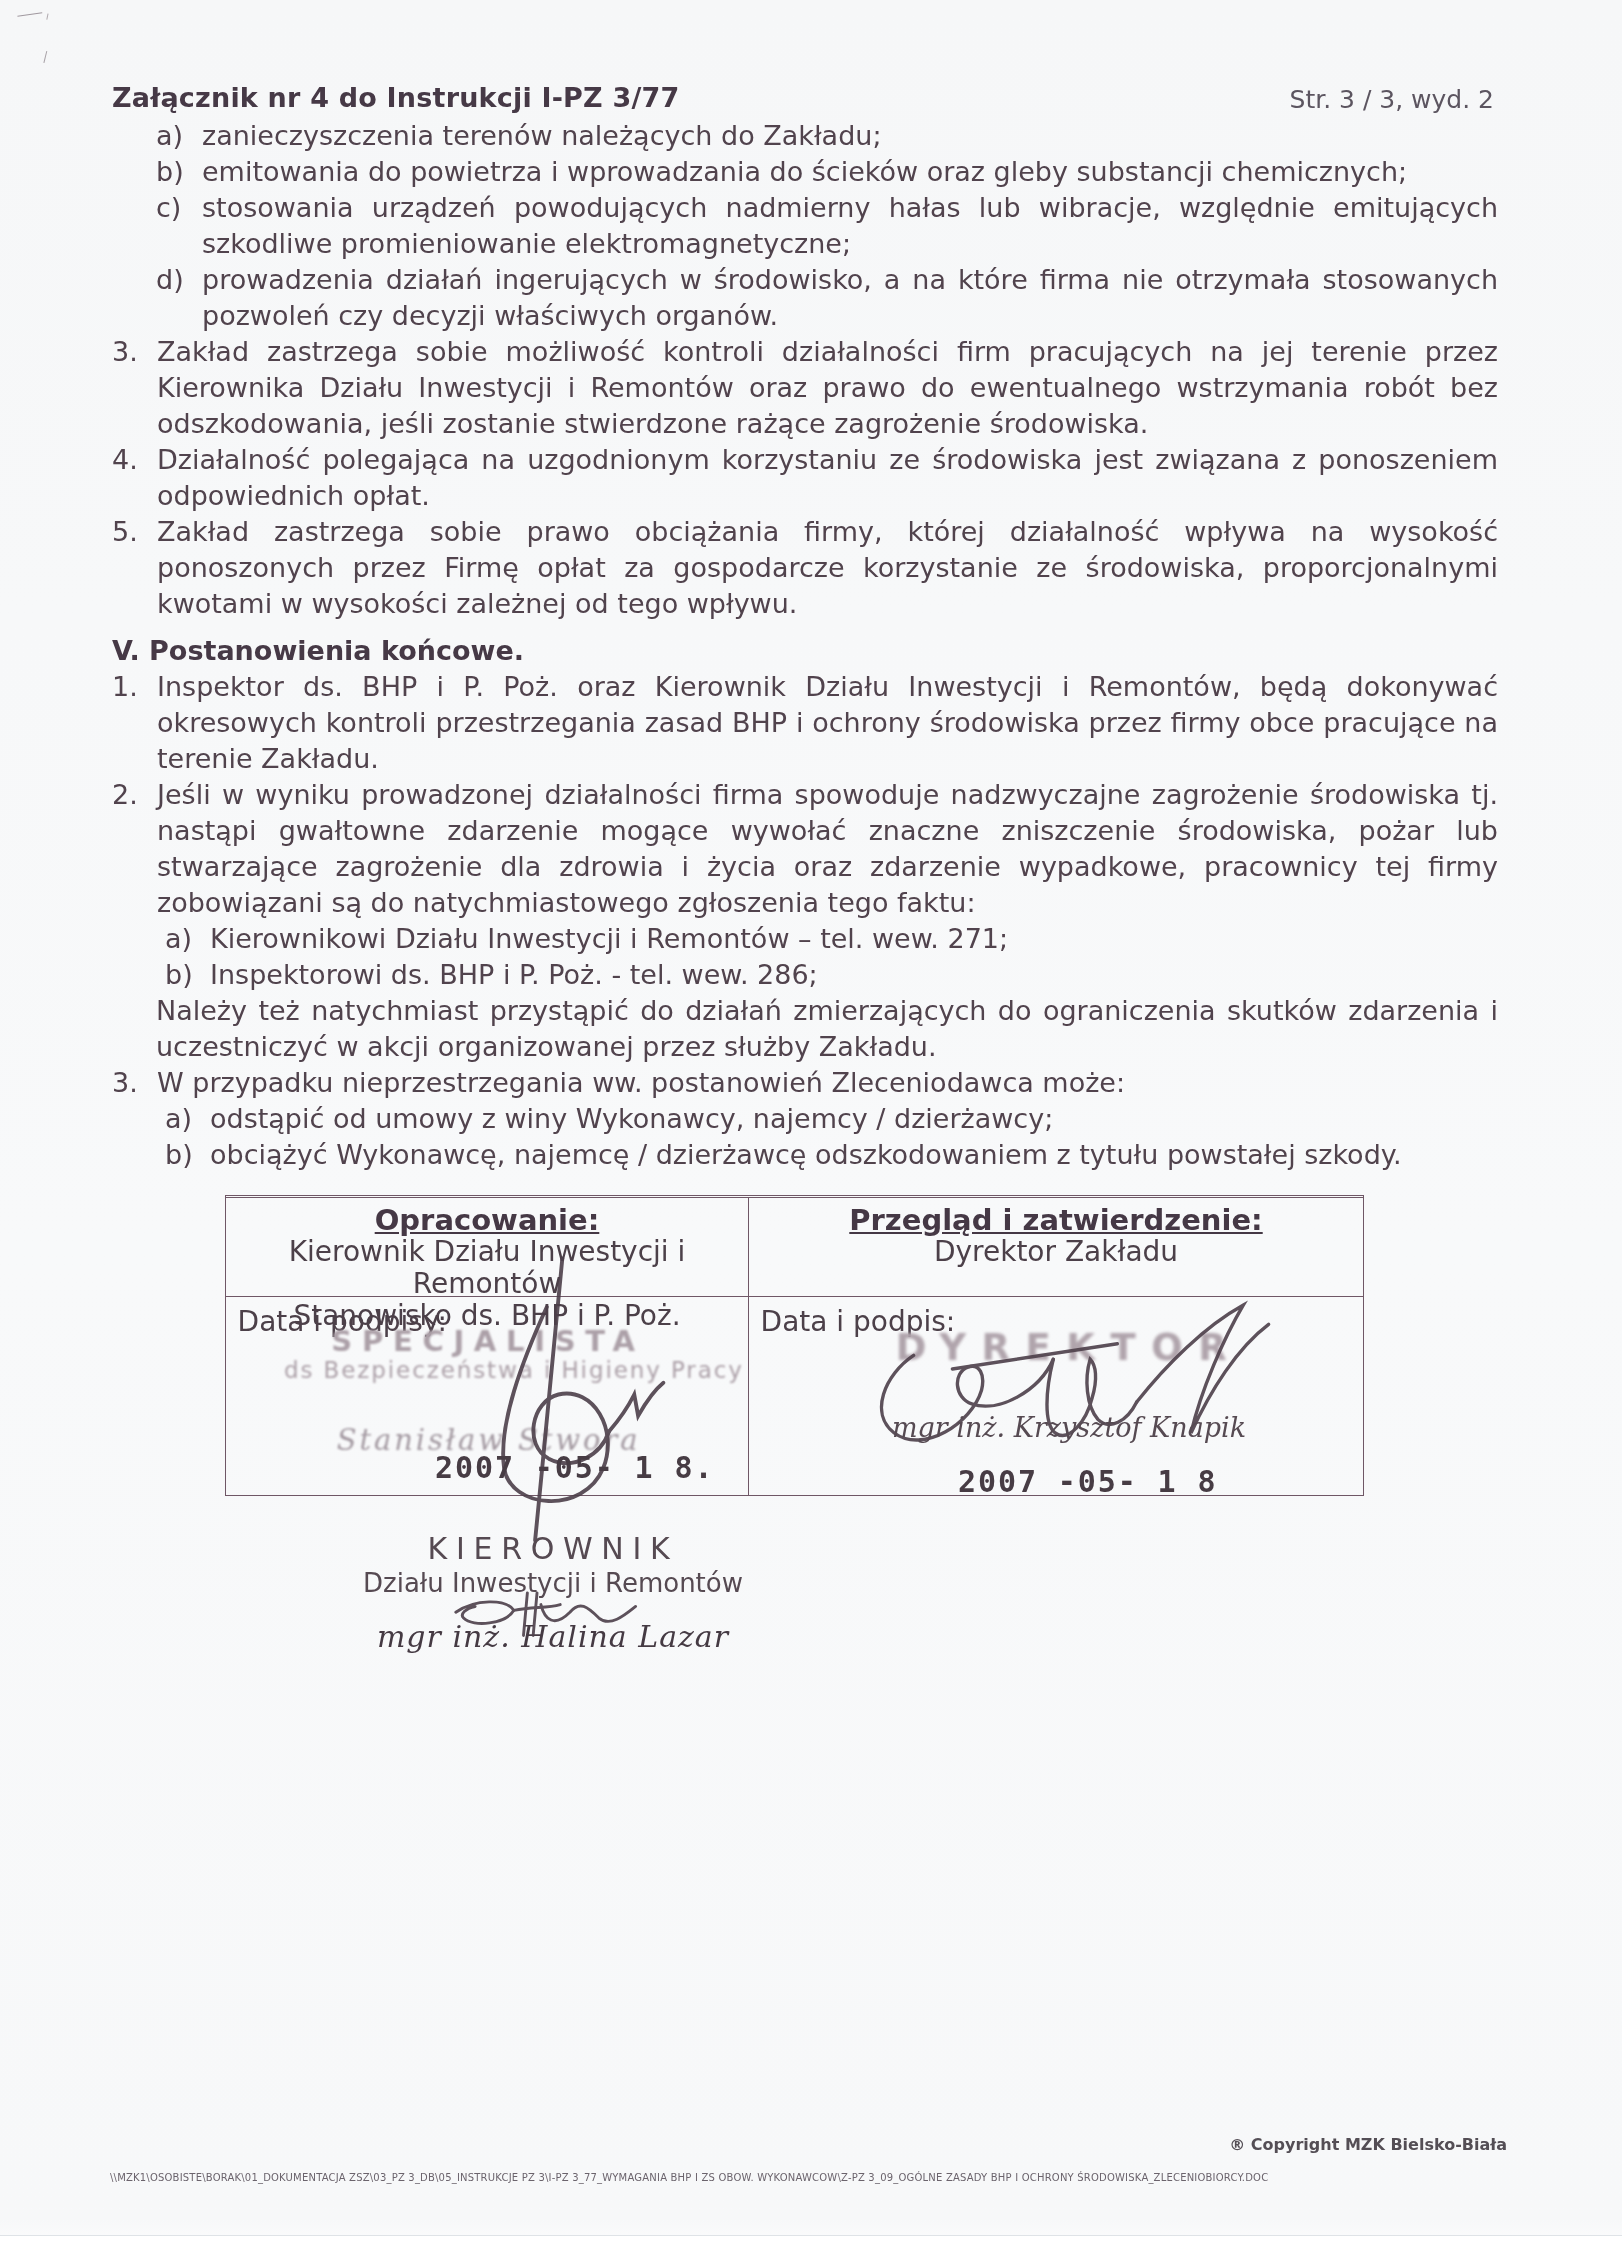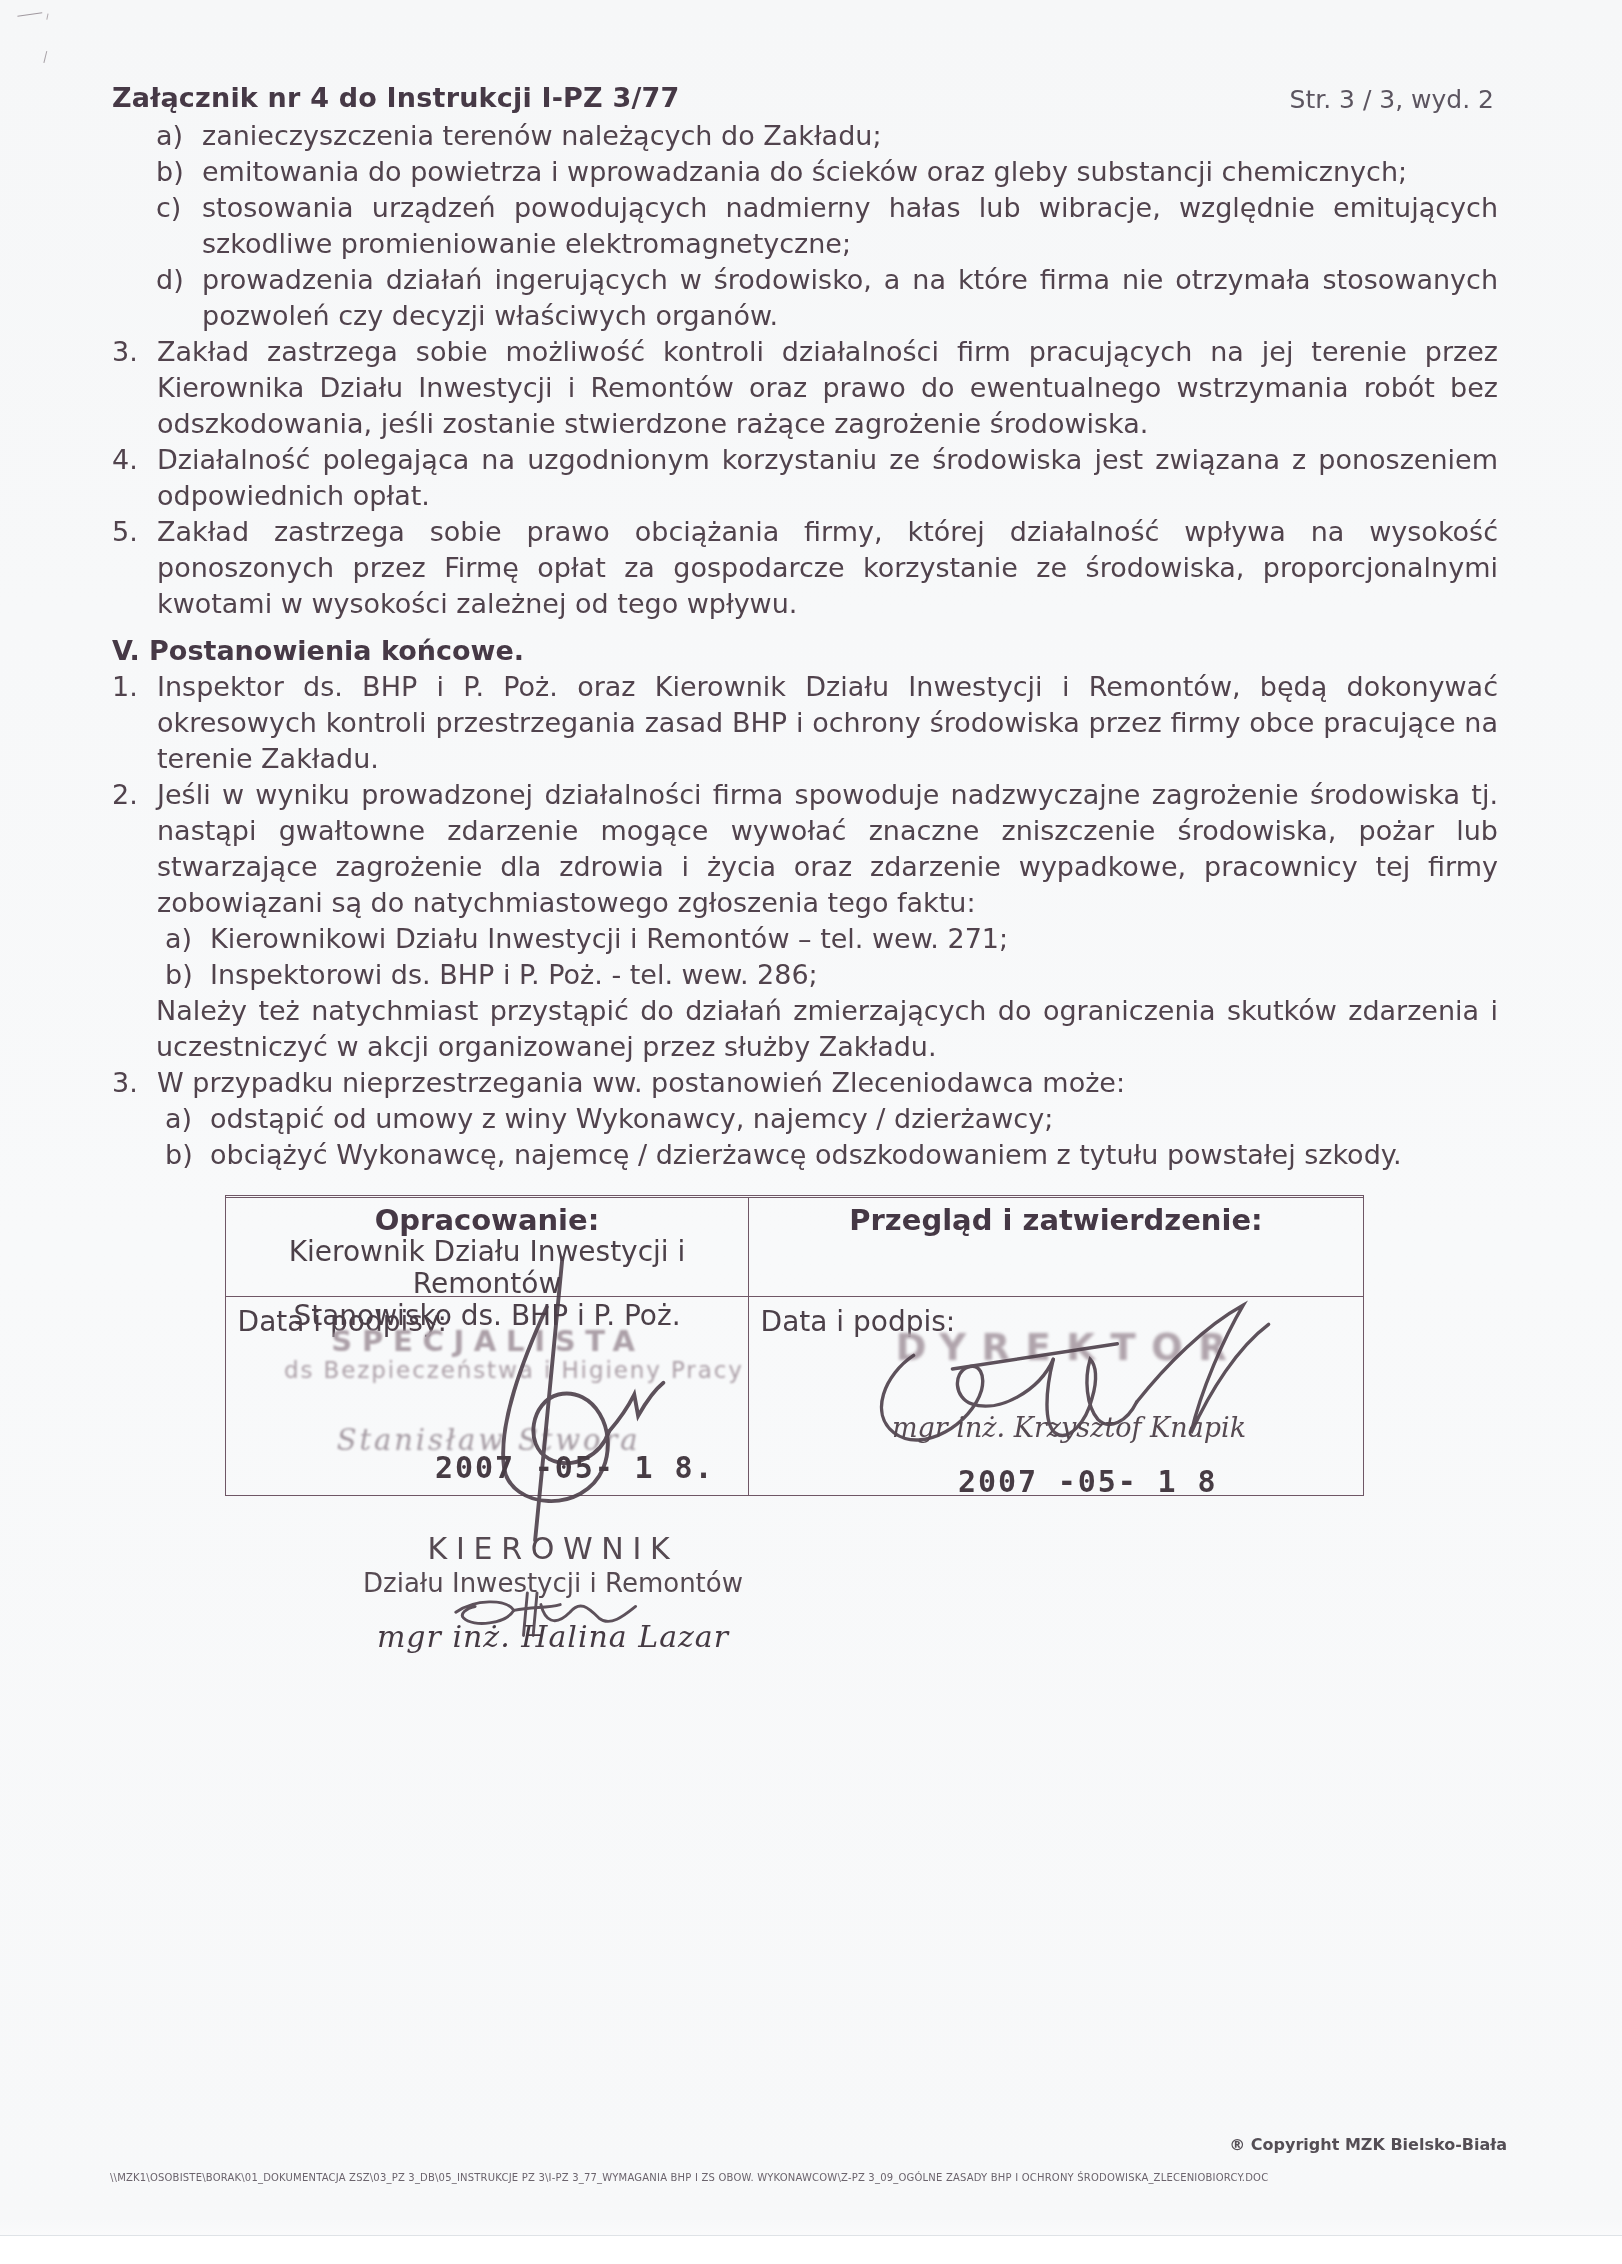--- a/index.html
+++ b/index.html
@@ -40,21 +40,21 @@
   
   .sigtable{
     position:absolute;left:225px;top:1195px;width:1137px;height:297px;
     border:1.9px solid #6f5766;border-top:3.9px double #6f5766;
     display:grid;grid-template-columns:522px 1fr;grid-template-rows:98px 1fr;
   }
   .cell{position:relative;}
   .cell.bleft{border-left:1.9px solid #6f5766;}
   .cell.btop{border-top:1.9px solid #6f5766;}
   .thead{text-align:center;padding-top:5.8px;font-size:28px;line-height:32px;color:#4c4049;}
-  .thead .tt{font-weight:bold;font-size:29px;color:#453845;}
+  .thead .tt{font-weight:bold;font-size:29px;color:#453845;text-decoration:underline;}
   .dlabel{position:absolute;left:11.6px;top:7.8px;font-size:28px;color:#4c4049;}
 
   
   .stamp-faint{position:absolute;color:#aca0a8;filter:blur(1.2px);text-align:center;white-space:nowrap;}
   .sp1{left:68px;top:27px;width:388px;font-size:29px;font-weight:bold;letter-spacing:9.7px;}
   .sp2{left:58px;top:60px;width:408px;font-size:23px;letter-spacing:1.9px;}
   .sp-name{left:107px;top:126px;width:311px;font-size:29px;font-style:italic;font-family:"DejaVu Serif","Liberation Serif",serif;color:#a399a1;filter:blur(1px);letter-spacing:2.9px;}
   .dyrektor{left:116px;top:29px;width:408px;font-size:37px;font-weight:bold;letter-spacing:15.5px;color:#b0a4ac;filter:blur(1.4px);}
   .dir-name{position:absolute;left:116px;top:115px;width:408px;text-align:center;font-size:27px;font-style:italic;font-family:"DejaVu Serif","Liberation Serif",serif;color:#564a52;filter:blur(0.4px);white-space:nowrap;}
   .datestamp{position:absolute;font-family:"DejaVu Sans Mono","Liberation Mono",monospace;font-size:30px;font-weight:bold;letter-spacing:1.9px;color:#473c44;white-space:nowrap;}
@@ -151,20 +151,21 @@
   </div>
 
   <div class="sigtable">
     <div class="cell thead">
       <div class="tt">Opracowanie:</div>
       <div>Kierownik Działu Inwestycji i Remontów</div>
       <div>Stanowisko ds. BHP i P. Poż.</div>
     </div>
     <div class="cell thead bleft">
       <div class="tt">Przegląd i zatwierdzenie:</div>
+      <div>Dyrektor Zakładu</div>
     </div>
 
     <div class="cell btop">
       <div class="dlabel">Data i podpisy:</div>
       <div class="stamp-faint sp1">SPECJALISTA</div>
       <div class="stamp-faint sp2">ds Bezpieczeństwa i Higieny Pracy</div>
       <div class="stamp-faint sp-name">Stanisław Stwora</div>
       <svg class="sig-svg sig-left" width="311" height="311" viewBox="0 0 320 320">
         <g fill="none" stroke="#4d3f4a" stroke-width="4" stroke-linecap="round" opacity="0.9">
           <path d="M150,70 C125,125 100,190 106,235 C112,278 188,284 208,236 C224,196 198,152 162,160 C134,167 126,212 152,226 C178,239 206,222 214,198"></path>

